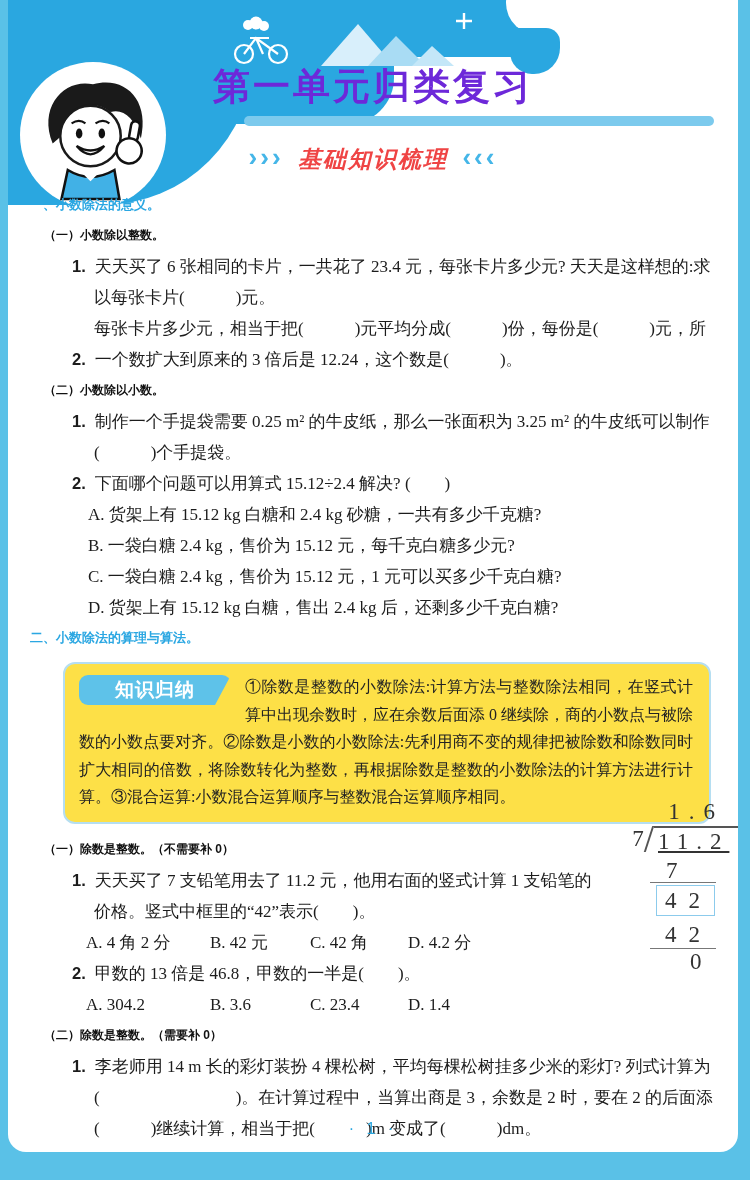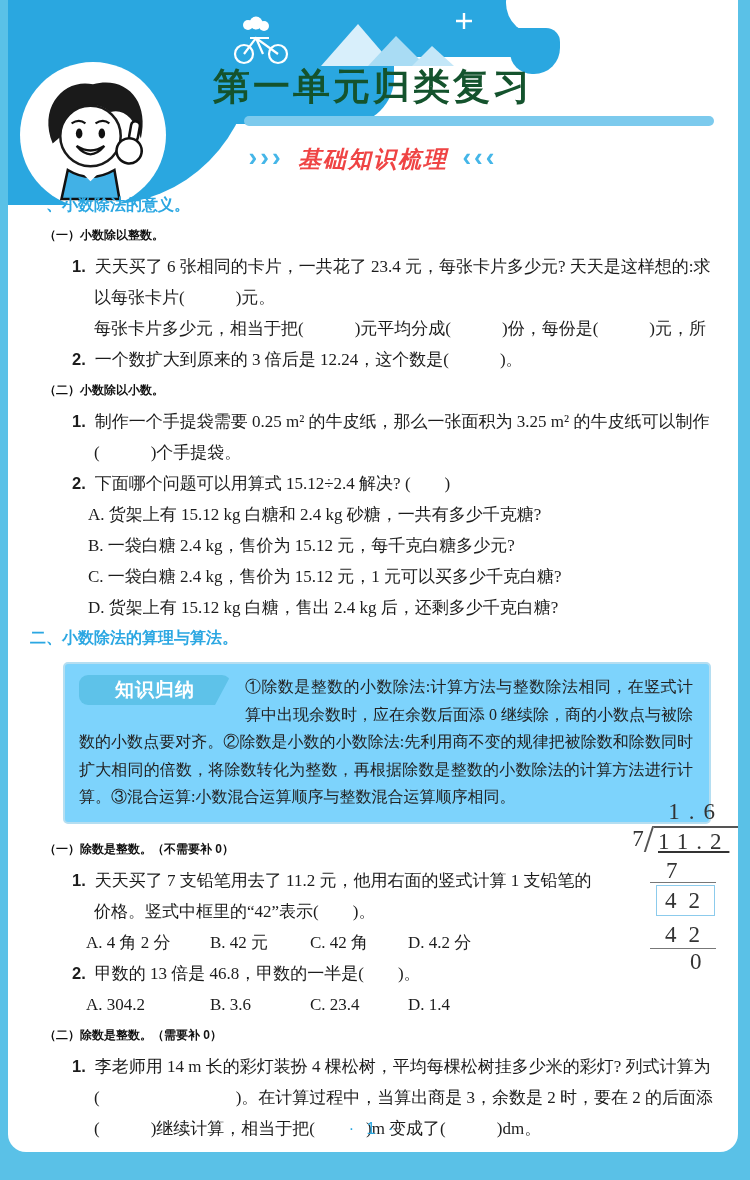--- a/index.html
+++ b/index.html
@@ -27,48 +27,48 @@
   .hd-bar { position:absolute; left:236px; top:116px; width:470px; height:10px;
     background:#7ccaed; border-radius:6px; }
   .boy-circle { position:absolute; left:12px; top:62px; width:146px; height:146px;
     background:#ffffff; border-radius:50%; }
   .boy-circle svg { position:absolute; left:10px; top:8px; }
   .hd-deco { position:absolute; left:218px; top:16px; }
   .hd-sparkle { position:absolute; left:447px; top:12px; }
   .page-title {
     position:absolute; left:0; top:62px; width:730px; text-align:center;
     font-family:"Liberation Sans","DejaVu Sans",sans-serif; font-weight:bold;
-    font-size:37px; letter-spacing:3px; color:#14532d;
+    font-size:37px; letter-spacing:3px; color:#6d28d9;
   }
   .banner {
     position:absolute; left:0; top:143px; width:730px; text-align:center;
     font-family:"Liberation Sans","DejaVu Sans",sans-serif;
   }
   .banner .arrows { color:#45b6e8; font-size:26px; font-weight:bold; letter-spacing:3px;
     position:relative; top:-1px; }
   .banner .btxt { color:#ef4444; font-size:23px; font-weight:bold; letter-spacing:2px; margin:0 10px;font-style:italic; }
   
   .content { position:absolute; left:22px; top:190px; width:694px; }
   .h-blue { font-family:"Liberation Sans","DejaVu Sans",sans-serif; font-weight:bold;
-    font-size:16px; color:#2ba7e2; line-height:30px; }
+    font-size:13px; color:#2ba7e2; line-height:30px; }
   .h-sub { font-family:"Liberation Sans","DejaVu Sans",sans-serif; font-weight:bold;
     font-size:12px; color:#111; line-height:31px; padding-left:14px; }
   .ln { font-size:17px; line-height:31px; white-space:nowrap; }
   .q-first { padding-left:42px; }
   .q-cont  { padding-left:64px; }
   .opt-line { padding-left:58px; }
   .qnum { font-family:"Liberation Sans","DejaVu Sans",sans-serif; font-weight:bold;
     font-size:16.5px; margin-right:9px; }
   .opt-row { display:flex; padding-left:56px; }
   .opt-row span { display:inline-block; }
   .opt-a { width:114px; } .opt-b { width:100px;margin-left:10px; } .opt-c { width:98px; }
   
   .kbox {
-    margin:9px 0 10px 33px; width:648px; background:#7dd3fc;
-    border:2px solid #b5def1; border-radius:5px; padding:9px 16px 11px 14px;
+    margin:9px 0 10px 33px; width:648px; background:#fde047;
+    border:2px solid #b5def1; border-radius:12px; padding:9px 16px 11px 14px;
   }
   .kb-tab {
     float:left; width:152px; height:30px; margin:2px 14px 4px 0;
     background:#5ec2e9; color:#fff; border-radius:9px;
     clip-path:polygon(0 0, 100% 0, calc(100% - 16px) 100%, 0 100%);
     font-family:"Liberation Sans","DejaVu Sans",sans-serif; font-weight:bold;
     font-size:19px; text-align:center; line-height:30px; letter-spacing:1px;
   }
   .kb-text { font-size:16px; line-height:27.5px; text-align:justify; color:#222; }
   

